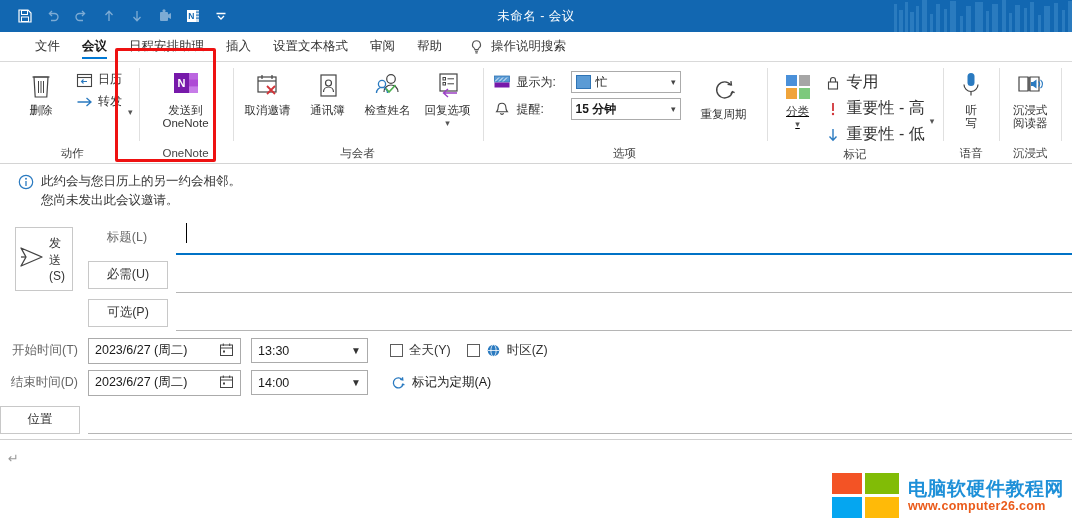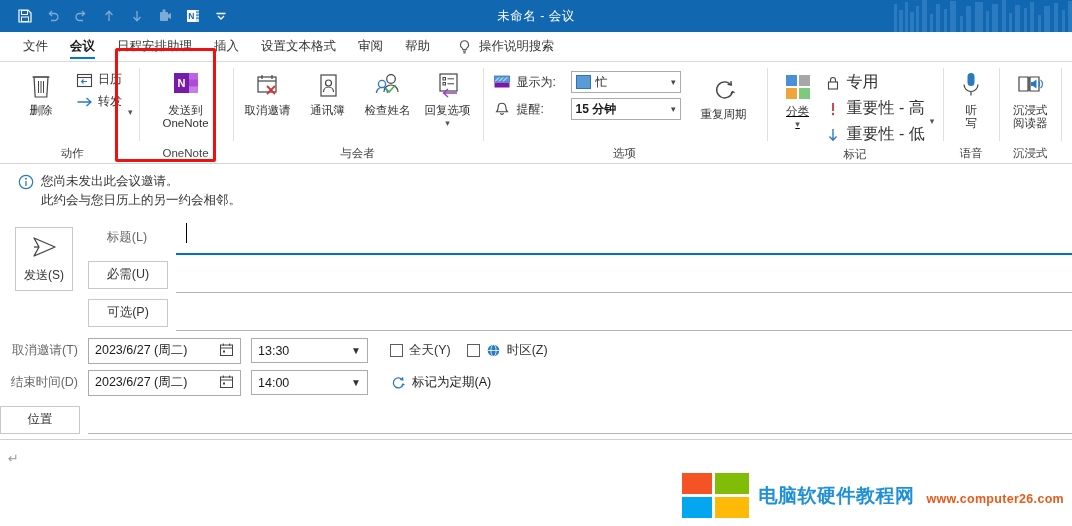--- a/index.html
+++ b/index.html
@@ -34,21 +34,21 @@
   .title-deco {
     position: absolute; right: 0; top: 0; height: 32px; width: 180px;
     opacity: .55;
   }
 
   
   .tabstrip {
     height: 30px; background: #ffffff;
     display: flex; align-items: stretch;
     border-bottom: 1px solid #d9d9d9;
-    padding-left: 12px;
+    padding-left: 24px;
   }
   .tab {
     display: flex; align-items: center; padding: 0 11px;
     font-size: 12.5px; color: #333333; position: relative;
     white-space: nowrap;
   }
   .tab.active { font-weight: bold; color: #1a1a1a; }
   .tab.active::after {
     content: ""; position: absolute; left: 11px; right: 11px; bottom: 2px;
     height: 2.5px; background: #0078d4;
@@ -122,21 +122,21 @@
     background: #ffffff;
   }
   .infobar .itext { font-size: 12.5px; color: #333333; line-height: 1.55; }
 
   
   .formarea { padding: 4px 0 0 0; position: relative; }
   .sendrow { display: flex; }
   .sendcell { width: 88px; display: flex; justify-content: center; padding-top: 6px; }
   .sendbtn {
     width: 58px; height: 64px; border: 1px solid #c8c8c8; background: #fff;
-    display: flex; flex-direction: column; align-items: center; justify-content: center; gap: 3px;
+    display: flex; flex-direction: row; align-items: center; justify-content: center; gap: 3px;
   }
   .sendbtn .lbl { font-size: 12px; color: #333; }
   .fieldcol { flex: 1; }
   .frow { display: flex; align-items: flex-start; height: 38px; }
   .flabel {
     width: 88px; text-align: center; padding-right: 10px;
     font-size: 12.5px; color: #666666; padding-top: 8px;
   }
   .fbtn {
     width: 100px; height: 28px; border: 1px solid #c8c8c8; background: #fff;
@@ -173,21 +173,21 @@
   .pilcrow { position: absolute; left: 8px; top: 12px; font-size: 13px; color: #999; }
   .bodyline { position: absolute; left: 0; right: 0; top: 0; height: 1px; background: #d0d0d0; }
 
   
   .watermark {
     position: absolute; right: 8px; bottom: 8px;
     display: flex; align-items: center; gap: 9px;
   }
   .wm-logo { display: grid; grid-template-columns: 30px 34px; grid-template-rows: 21px 21px; gap: 3px; }
   .wm-logo i { display: block; }
-  .wm-text { display: flex; gap: 12px; align-items: flex-end; }
+  .wm-text { display: flex; flex-direction: column; gap: 2px; }
   .wm-title { font-size: 19px; font-weight: bold; color: #1e90d8; letter-spacing: .5px; line-height: 1; }
   .wm-url { font-size: 12.5px; font-weight: bold; color: #ea5b1b; letter-spacing: .3px; line-height: 1; }
 </style>
 </head>
 <body>
 
 <div class="titlebar">
   <div class="qat">
     <div class="qat-btn">
       <svg width="16" height="16" viewBox="0 0 16 16">
@@ -576,22 +576,22 @@
 
 <div class="infobar">
   <span style="padding-top:2px;">
     <svg width="16" height="16" viewBox="0 0 16 16">
         <circle cx="8" cy="8" r="6.7" fill="none" stroke="#2a7ac0" stroke-width="1.2"></circle>
         <circle cx="8" cy="4.8" r=".95" fill="#2a7ac0"></circle>
         <path d="M8 7v5" stroke="#2a7ac0" stroke-width="1.3"></path>
       </svg>
   </span>
   <div>
+    <div class="itext">此约会与您日历上的另一约会相邻。</div>
     <div class="itext">您尚未发出此会议邀请。</div>
-    <div class="itext">此约会与您日历上的另一约会相邻。</div>
   </div>
 </div>
 
 <div class="formarea">
   <div class="sendrow">
     <div class="sendcell">
       <div class="sendbtn">
         <span>
           <svg width="30" height="26" viewBox="0 0 30 26">
               <path d="M5 4l21 9-21 9 5-9z" fill="none" stroke="#444" stroke-width="1.3" stroke-linejoin="round"></path>
@@ -618,21 +618,21 @@
       </div>
 
       <div class="frow">
         <div style="width:88px;display:flex;justify-content:flex-end;padding-right:8px;">
           <div class="fbtn">可选(P)</div>
         </div>
         <div class="finput"></div>
       </div>
 
       <div class="dtrow" style="margin-left:-88px;">
-        <div class="dtlabel">取消邀请(T)</div>
+        <div class="dtlabel">开始时间(T)</div>
         <div class="datebox">
           <span class="dval">2023/6/27 (周二)</span>
           <span>
             <svg width="15" height="15" viewBox="0 0 15 15">
                 <rect x="1.5" y="3" width="12" height="10.5" fill="none" stroke="#444" stroke-width="1"></rect>
                 <path d="M1.5 6h12" stroke="#444" stroke-width="1"></path>
                 <path d="M4.3 1.5v2.5M10.7 1.5v2.5" stroke="#444" stroke-width="1"></path>
                 <rect x="4" y="8.5" width="2" height="2" fill="#444"></rect>
               </svg>
           </span>

